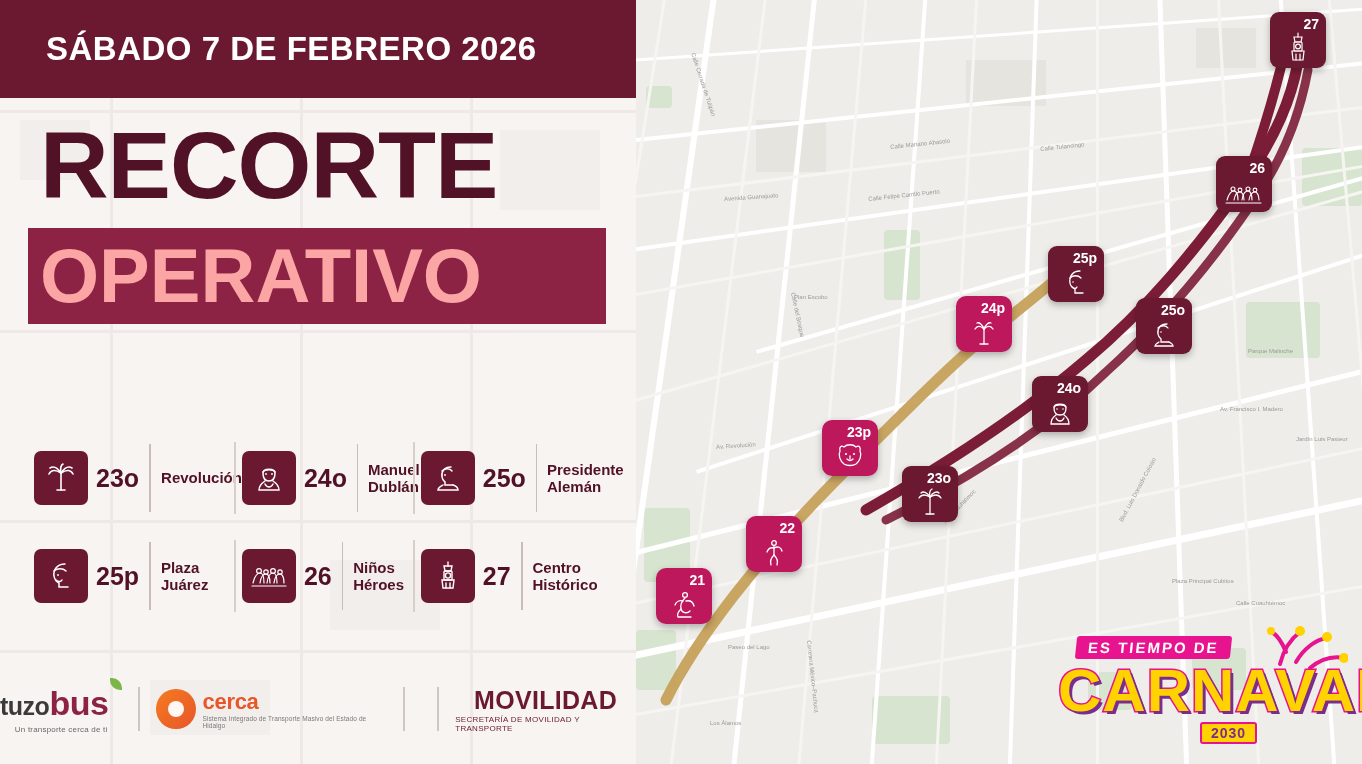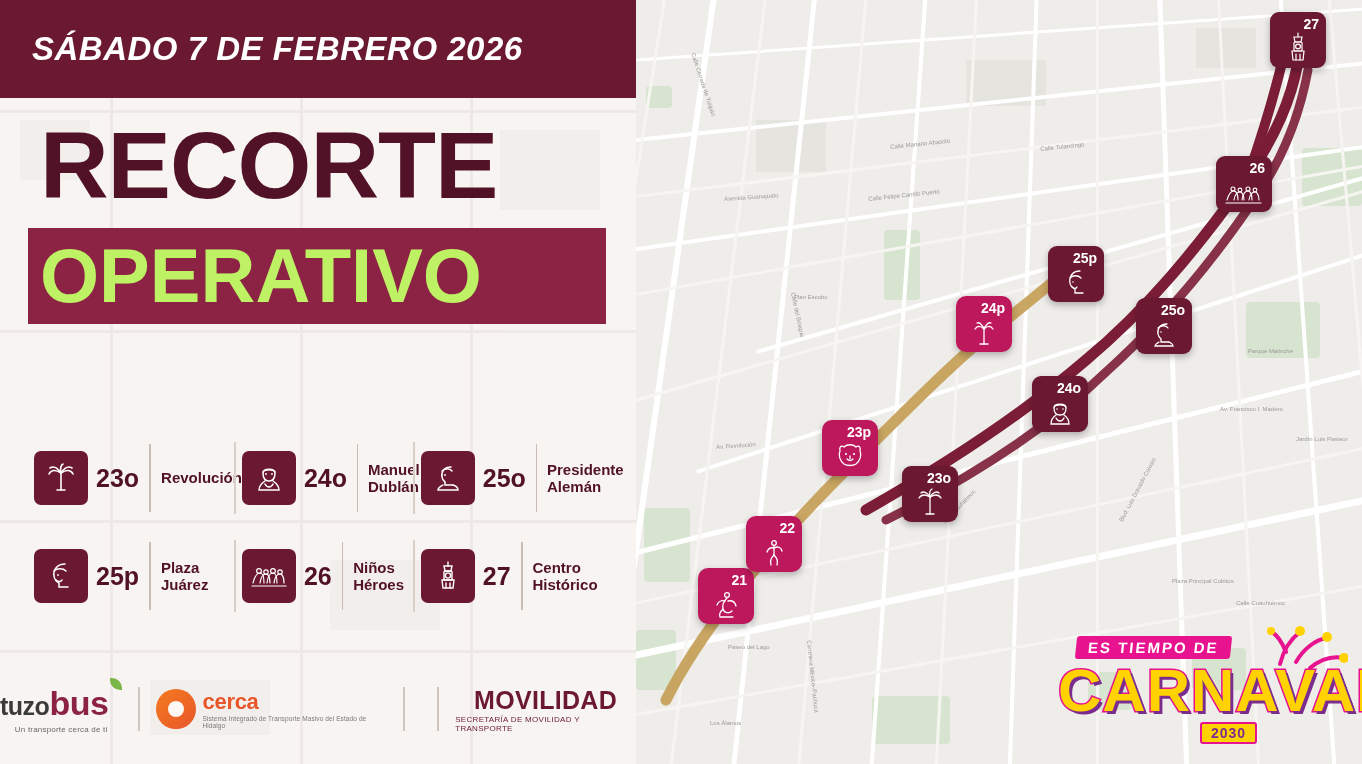--- a/index.html
+++ b/index.html
@@ -43,23 +43,22 @@
   }
 
   #date-banner {
     position: absolute;
     left: 0; top: 0;
     width: 636px;
     height: 98px;
     background: #6b1931;
     display: flex;
     align-items: center;
-    padding-left: 32px;
+    padding-left: 46px;
     box-sizing: border-box;
-    font-style: italic;
   }
   #date-banner .date-text {
     color: #ffffff;
     font-size: 33px;
     font-weight: bold;
     letter-spacing: 0.5px;
   }
 
   #title-recorte {
     position: absolute;
@@ -75,21 +74,21 @@
     left: 28px; top: 228px;
     width: 578px;
     height: 96px;
     background: #8c2344;
     display: flex;
     align-items: center;
     padding-left: 12px;
     box-sizing: border-box;
   }
   #title-operativo {
-    color: #bef264;
+    color: #fca5a5;
     font-size: 76px;
     font-weight: bold;
     letter-spacing: 0px;
     line-height: 1;
   }
 
   #subtitle {
     position: absolute;
     left: 58px; top: 350px;
     width: 540px;
@@ -566,21 +565,21 @@
       <div class="map-label" style="left:660px;top:436px;transform:rotate(0deg);">Jardín Luis Pasteur</div>
       <div class="map-label" style="left:584px;top:406px;transform:rotate(0deg);">Av. Francisco I. Madero</div>
       <div class="map-label" style="left:482px;top:520px;transform:rotate(-62deg);">Blvd. Luis Donaldo Colosio</div>
       <div class="map-label" style="left:600px;top:600px;transform:rotate(0deg);">Calle Cuauhtémoc</div>
       <div class="map-label" style="left:74px;top:720px;transform:rotate(0deg);">Los Álamos</div>
       <div class="map-label" style="left:92px;top:644px;transform:rotate(0deg);">Paseo del Lago</div>
       <div class="map-label" style="left:176px;top:640px;transform:rotate(84deg);">Carretera México–Pachuca</div>
       <div class="map-label" style="left:306px;top:520px;transform:rotate(-46deg);">Av. Cuauhtémoc</div>
     </div>
 
-    <div class="marker gold" style="left:20px;top:568px;margin-left:42px;">
+    <div class="marker gold" style="left:20px;top:568px;">
       <span class="mk-num">21</span>
       <span class="mk-icon">
         <svg width="30" height="30" viewBox="0 0 30 30">
             <g fill="none" stroke="#fff" stroke-width="1.3" stroke-linecap="round">
           <circle cx="16" cy="6" r="2.4"></circle>
               <path d="M16 9 C13 12 11 16 12 20 C13 24 18 25 21 22"></path>
           <path d="M14 12 C10 11 7 13 6 16"></path>
               <path d="M17 12 C21 11 24 13 25 17"></path>
           <path d="M12 20 C9 23 8 26 9 28 L22 28"></path>
         </g>

